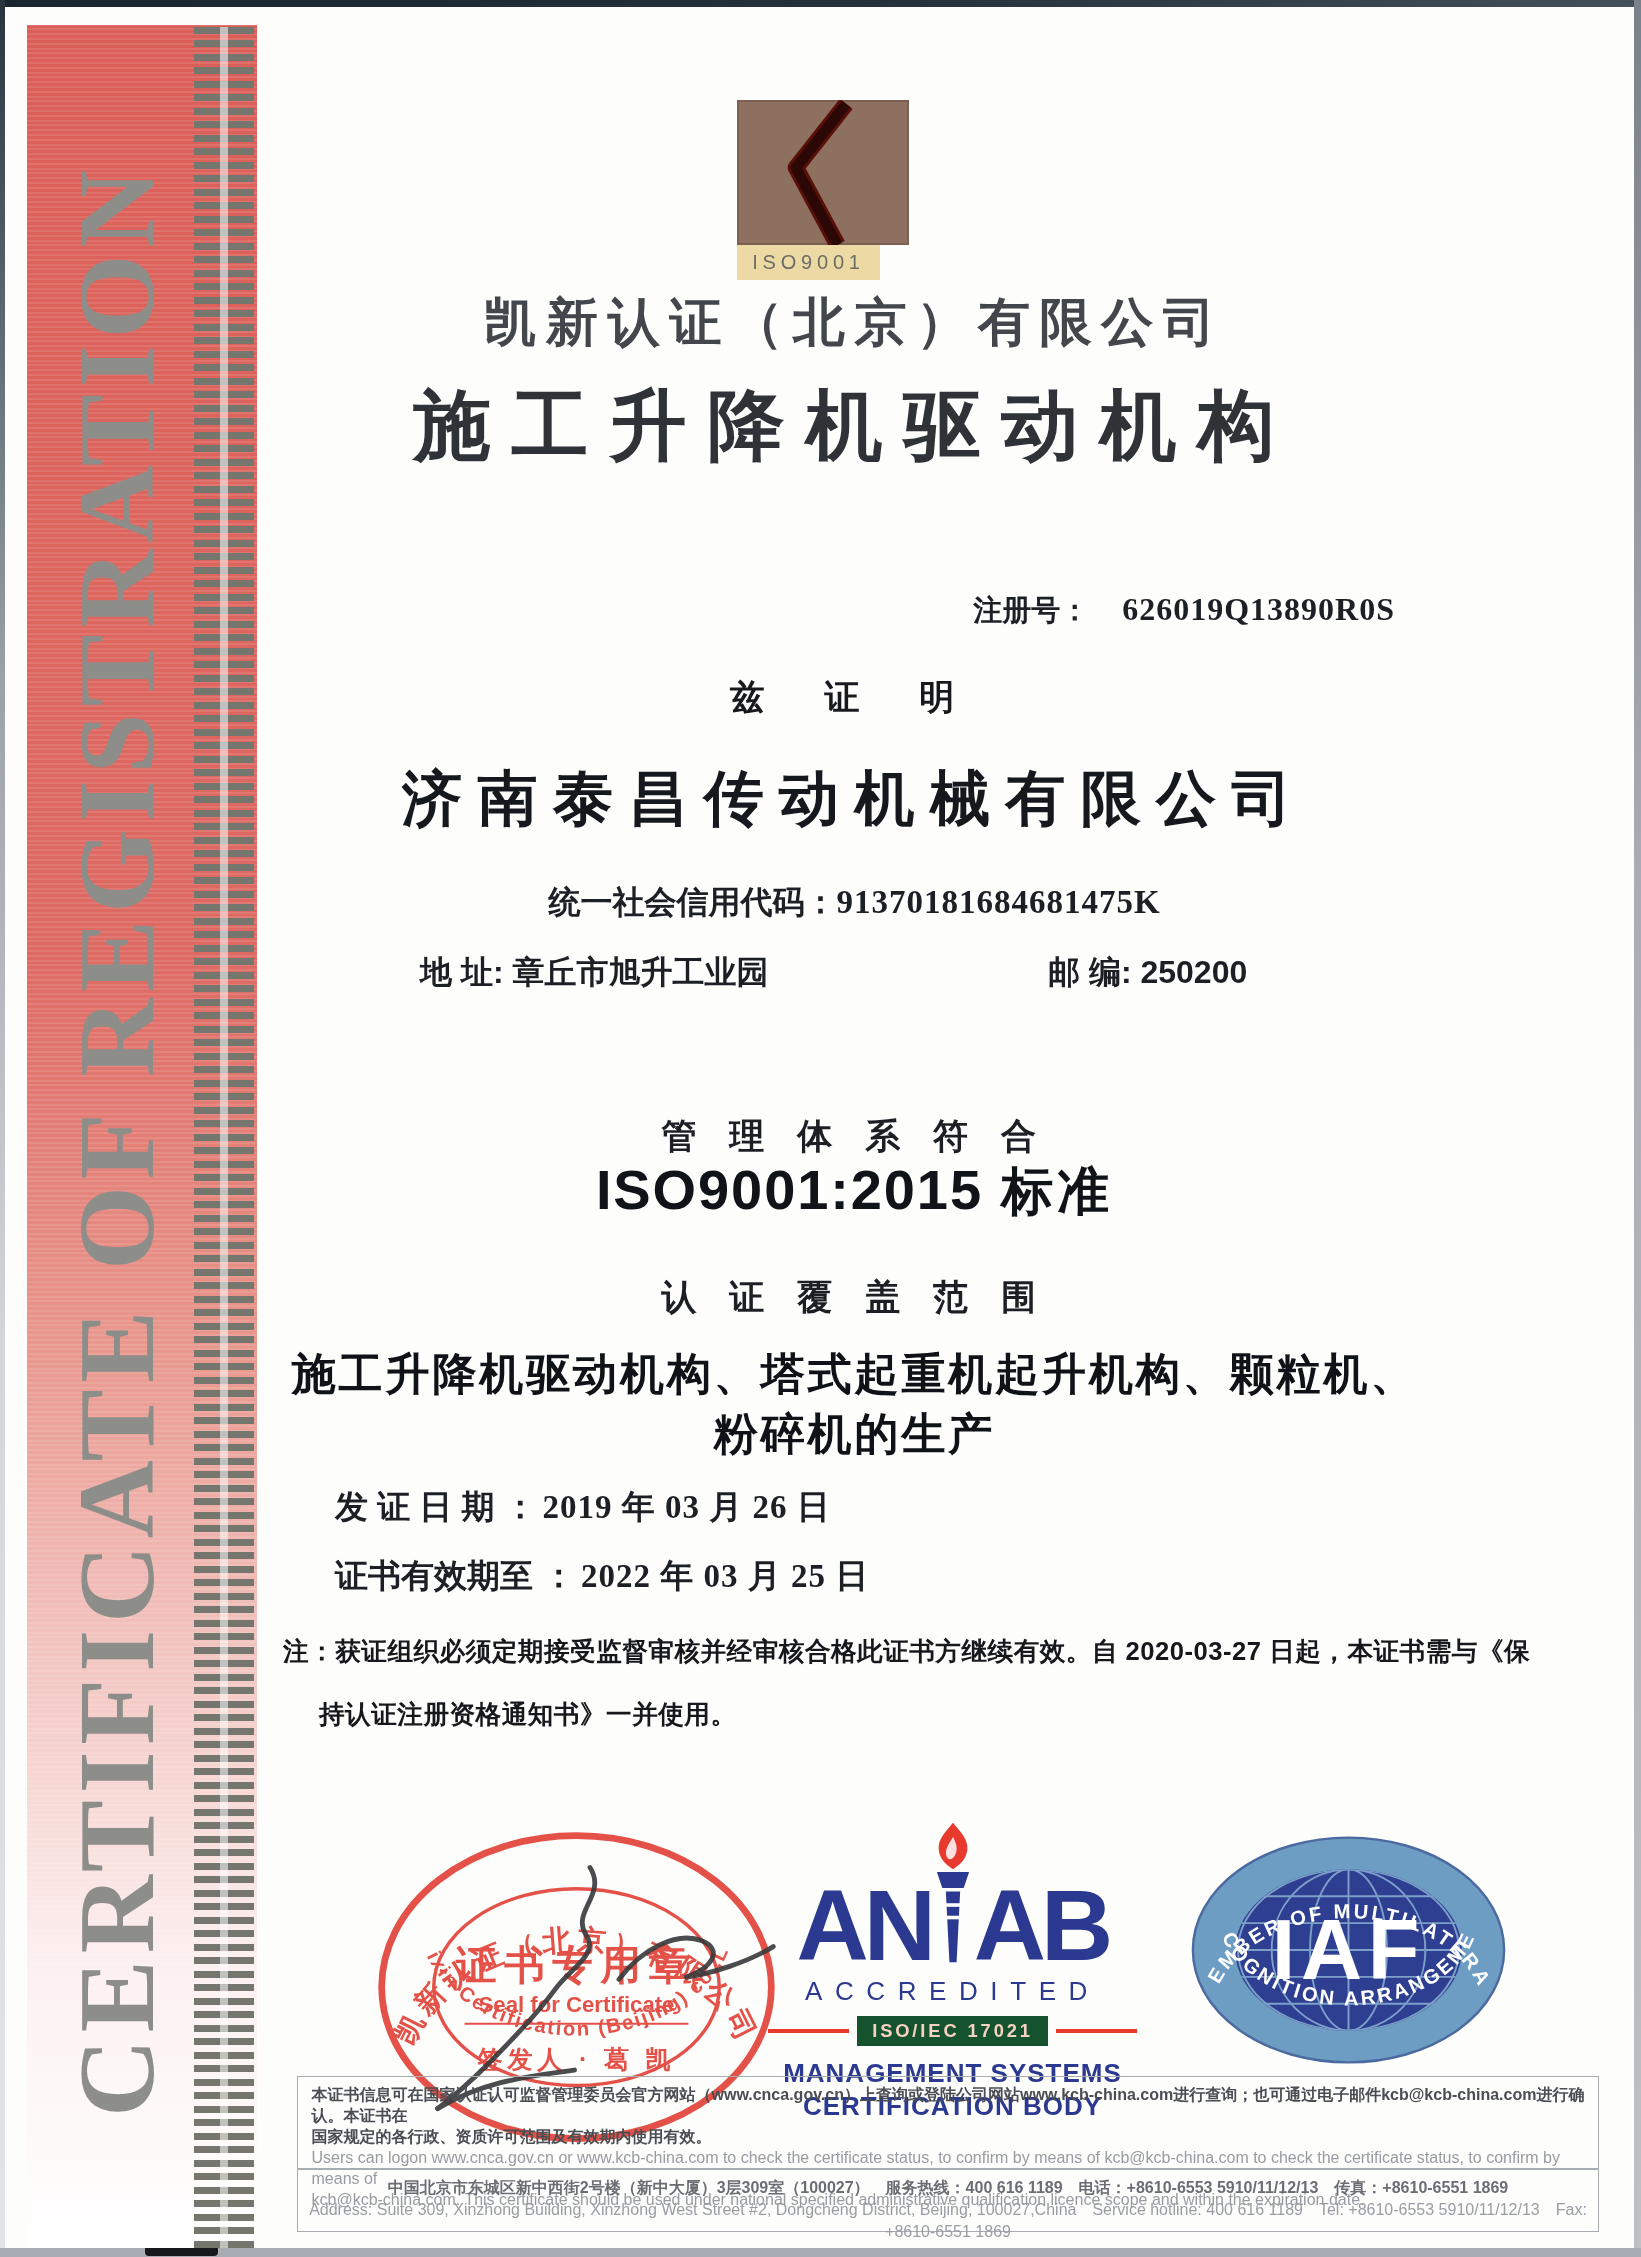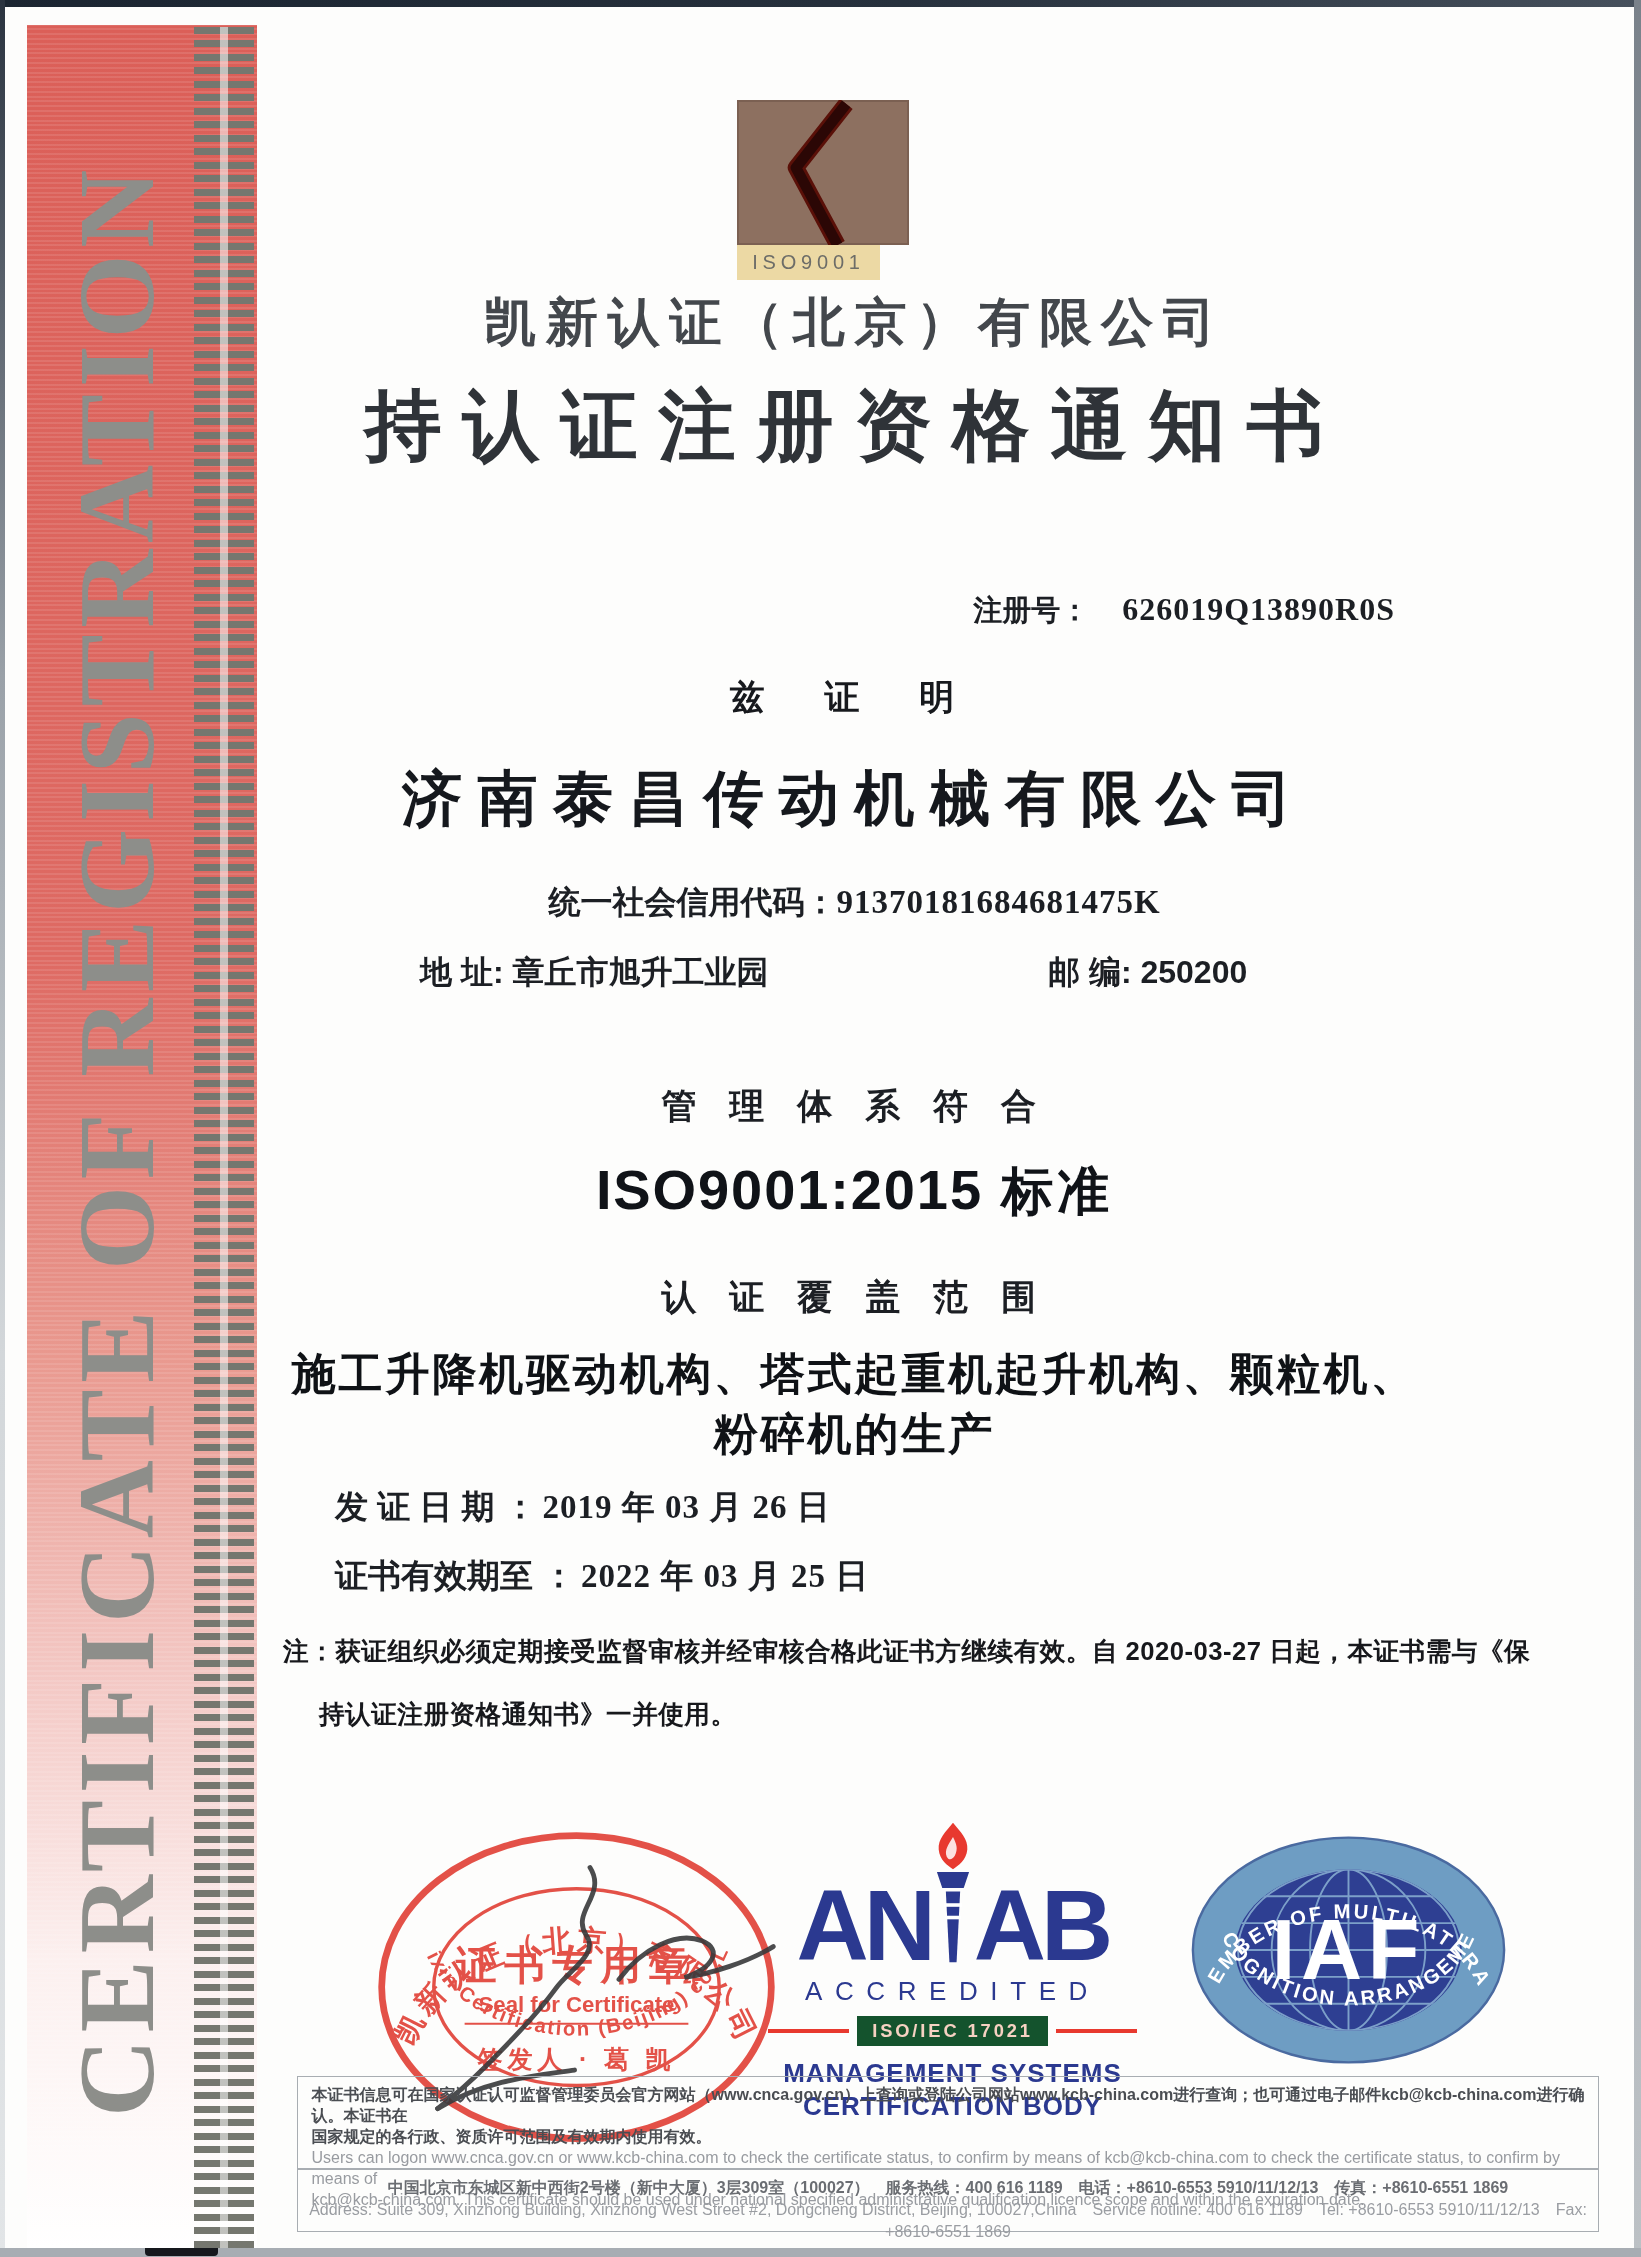--- a/index.html
+++ b/index.html
@@ -46,21 +46,21 @@
   .reg{top:591px;text-align:right;padding-right:87px;width:1168px;}
   .reg .lbl{font-size:29px;font-weight:700;}
   .reg .num{font-size:32px;font-weight:700;font-family:"Liberation Serif", serif;margin-left:33px;letter-spacing:1px;}
   .certify{top:674px;font-size:35px;font-weight:700;letter-spacing:25px;color:#17191d;}
   .company{top:759px;font-size:60px;font-weight:700;letter-spacing:15.4px;color:#15181d;}
   .credit{top:881px;font-size:32px;font-weight:700;}
   .credit .val{font-family:"Liberation Serif", serif;font-size:33px;letter-spacing:1px;}
   .addr-row{top:951px;height:41px;}
   .addr-row .addr{position:absolute;left:193px;font-size:32px;font-weight:700;}
   .addr-row .post{position:absolute;left:821px;font-size:32px;font-weight:700;}
-  .conform{top:1083px;font-size:35px;font-weight:700;letter-spacing:11.6px;}
+  .conform{top:1113px;font-size:35px;font-weight:700;letter-spacing:11.6px;}
   .standard{top:1157px;font-weight:700;color:#101318;}
   .standard .code{font-size:56px;letter-spacing:1.9px;}
   .standard .suffix{font-size:52px;letter-spacing:3.9px;}
   .scope-head{top:1274px;font-size:35px;font-weight:700;letter-spacing:11.6px;}
   .scope1{top:1345px;font-size:44px;font-weight:700;letter-spacing:2.9px;color:#0f1216;}
   .scope2{top:1405px;font-size:44px;font-weight:700;letter-spacing:2.9px;color:#0f1216;}
   .date-row{text-align:left;padding-left:108px;font-size:33px;font-weight:700;}
   .issue{top:1485px;}
   .valid{top:1554px;}
   .date-row .dval{font-family:"Liberation Serif", serif;letter-spacing:1px;margin-left:5.8px;}
@@ -112,21 +112,21 @@
     <div class="logo-box">
       <svg width="172" height="145" viewBox="0 0 178 150">
         <path d="M113,4 L61,70 L104,150" fill="none" stroke="#5a1008" stroke-width="17" stroke-linejoin="round"></path>
         <path d="M113,4 L61,70 L104,150" fill="none" stroke="#2b0705" stroke-width="11" stroke-linejoin="round"></path>
       </svg>
     </div>
     <div class="logo-band">ISO9001</div>
   </div>
 
   <div class="row issuer">凯新认证（北京）有限公司</div>
-  <div class="row cert-title">持认证注册资格通知书</div>
+  <div class="row cert-title">施工升降机驱动机构</div>
 
   <div class="row reg">
     <span class="lbl">注册号：</span><span class="num">626019Q13890R0S</span>
   </div>
 
   <div class="row certify">兹 证 明</div>
   <div class="row company">济南泰昌传动机械有限公司</div>
 
   <div class="row credit">
     <span>统一社会信用代码：</span><span class="val">91370181684681475K</span>

